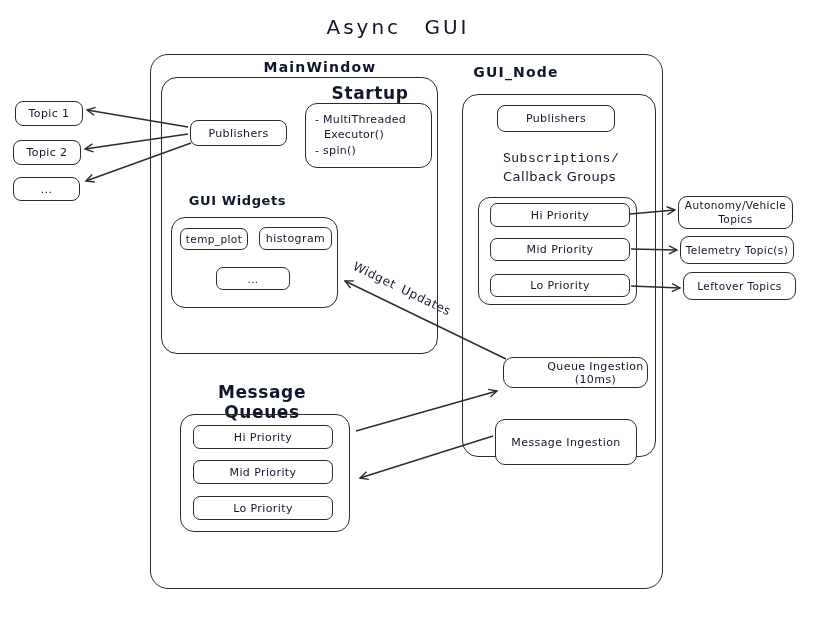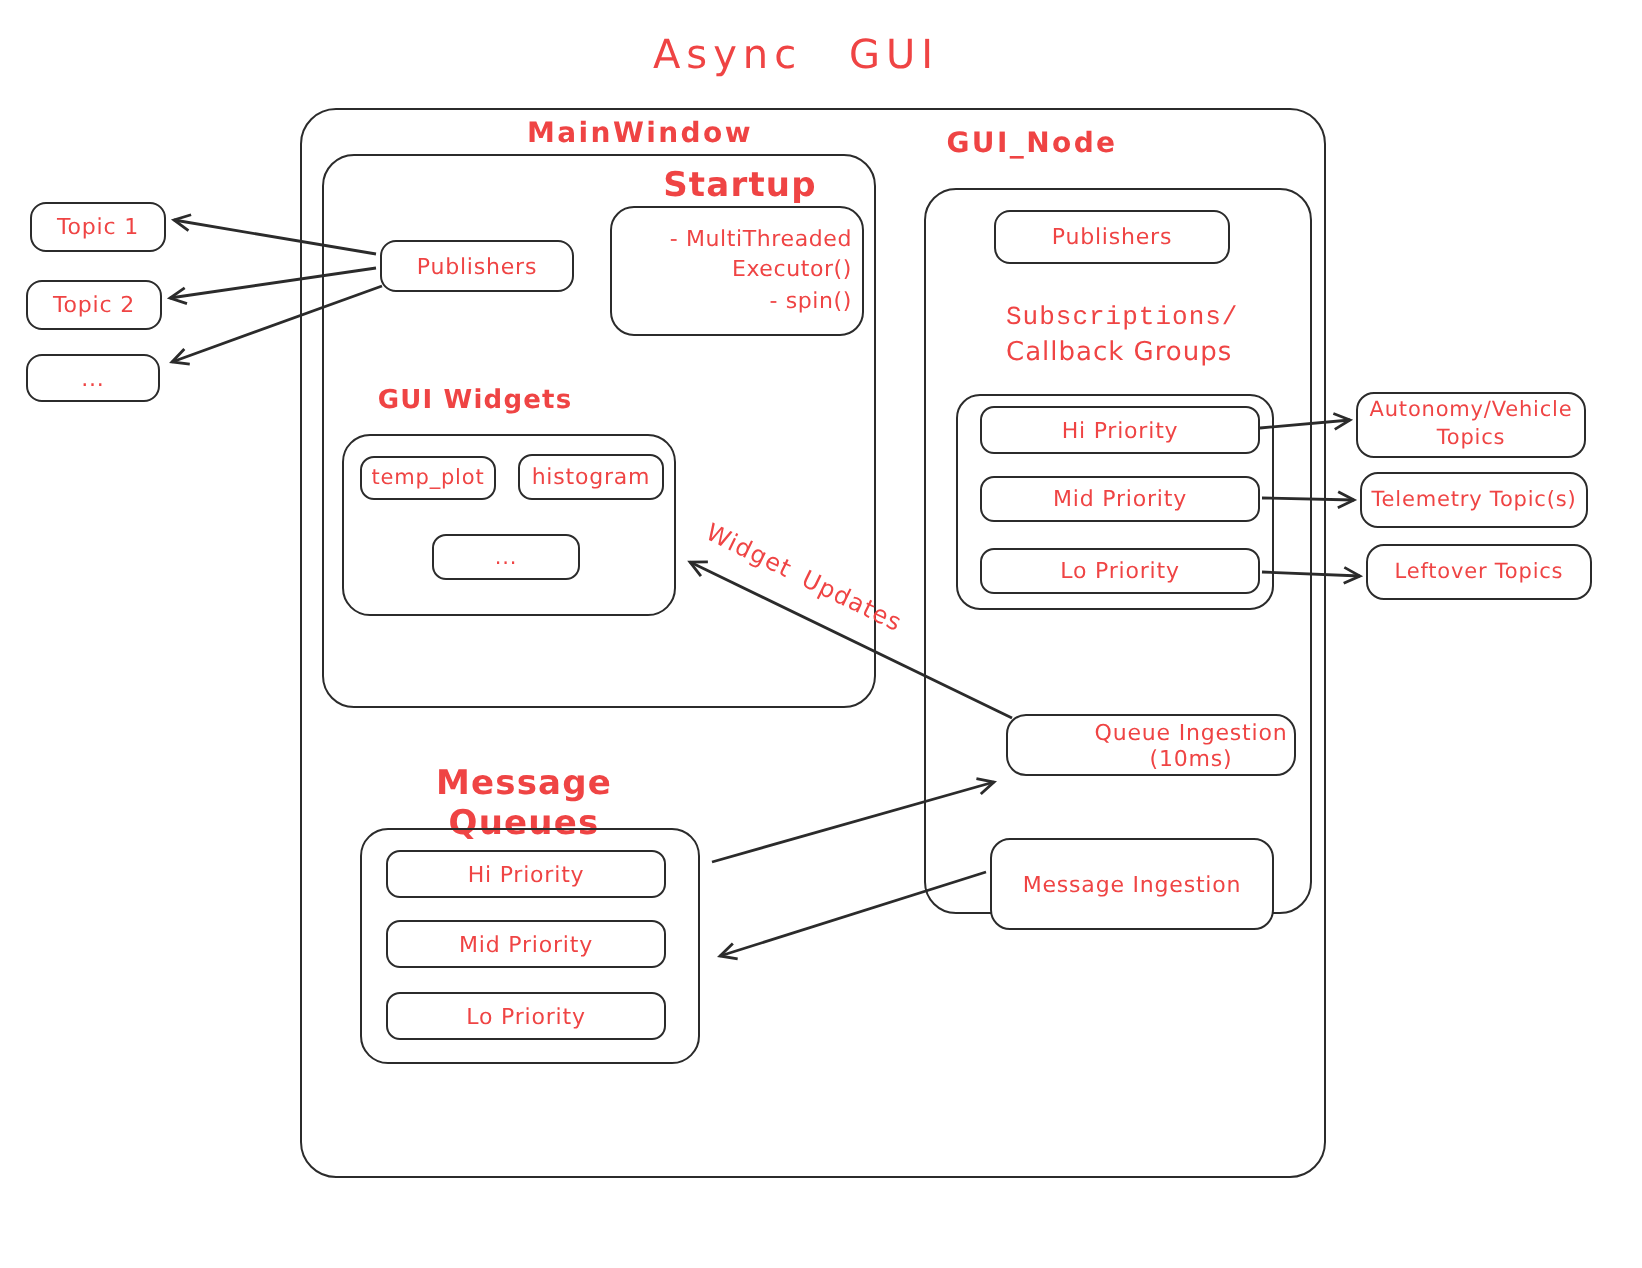--- a/index.html
+++ b/index.html
@@ -1,35 +1,35 @@
 <!DOCTYPE html>
 <html><head>
 <meta charset="utf-8">
 <style>
   html,body{margin:0;padding:0;background:#fff;}
   .canvas{
     position:relative;width:821px;height:634px;background:#ffffff;
-    font-family:"DejaVu Sans", sans-serif;color:#ef4444;overflow:hidden;
+    font-family:"DejaVu Sans", sans-serif;color:#0f172a;overflow:hidden;
   }
   .box{
     position:absolute;border:1.4px solid #2b2b2b;border-radius:8px;background:#fff;
     display:flex;align-items:center;justify-content:center;text-align:center;
     font-size:11px;letter-spacing:.4px;box-sizing:border-box;
   }
   .container{background:transparent;}
   .label{
     position:absolute;display:flex;align-items:center;justify-content:center;
     text-align:center;letter-spacing:.6px;font-weight:bold;
   }
   .title{font-size:20px;letter-spacing:3px;word-spacing:14px;font-weight:500;}
   .section-label{font-size:14px;letter-spacing:1.2px;}
   .sub-label{font-size:17px;letter-spacing:.6px;}
   .startup-body{
     position:absolute;box-sizing:border-box;padding:9px 6px 6px 10px;font-size:11px;
-    line-height:1.4;text-align:right;letter-spacing:.3px;
+    line-height:1.4;text-align:left;letter-spacing:.3px;
   }
   .startup-body .line{display:block;}
   .startup-body .indent{padding-left:9px;}
   .subs-label{
     position:absolute;font-size:13px;line-height:1.35;text-align:left;letter-spacing:.5px;
   }
   .two-line span{display:block;line-height:1.3;}
   .rotated{
     position:absolute;font-size:12px;letter-spacing:.6px;word-spacing:3px;
     transform:rotate(26deg);transform-origin:0 0;white-space:nowrap;

